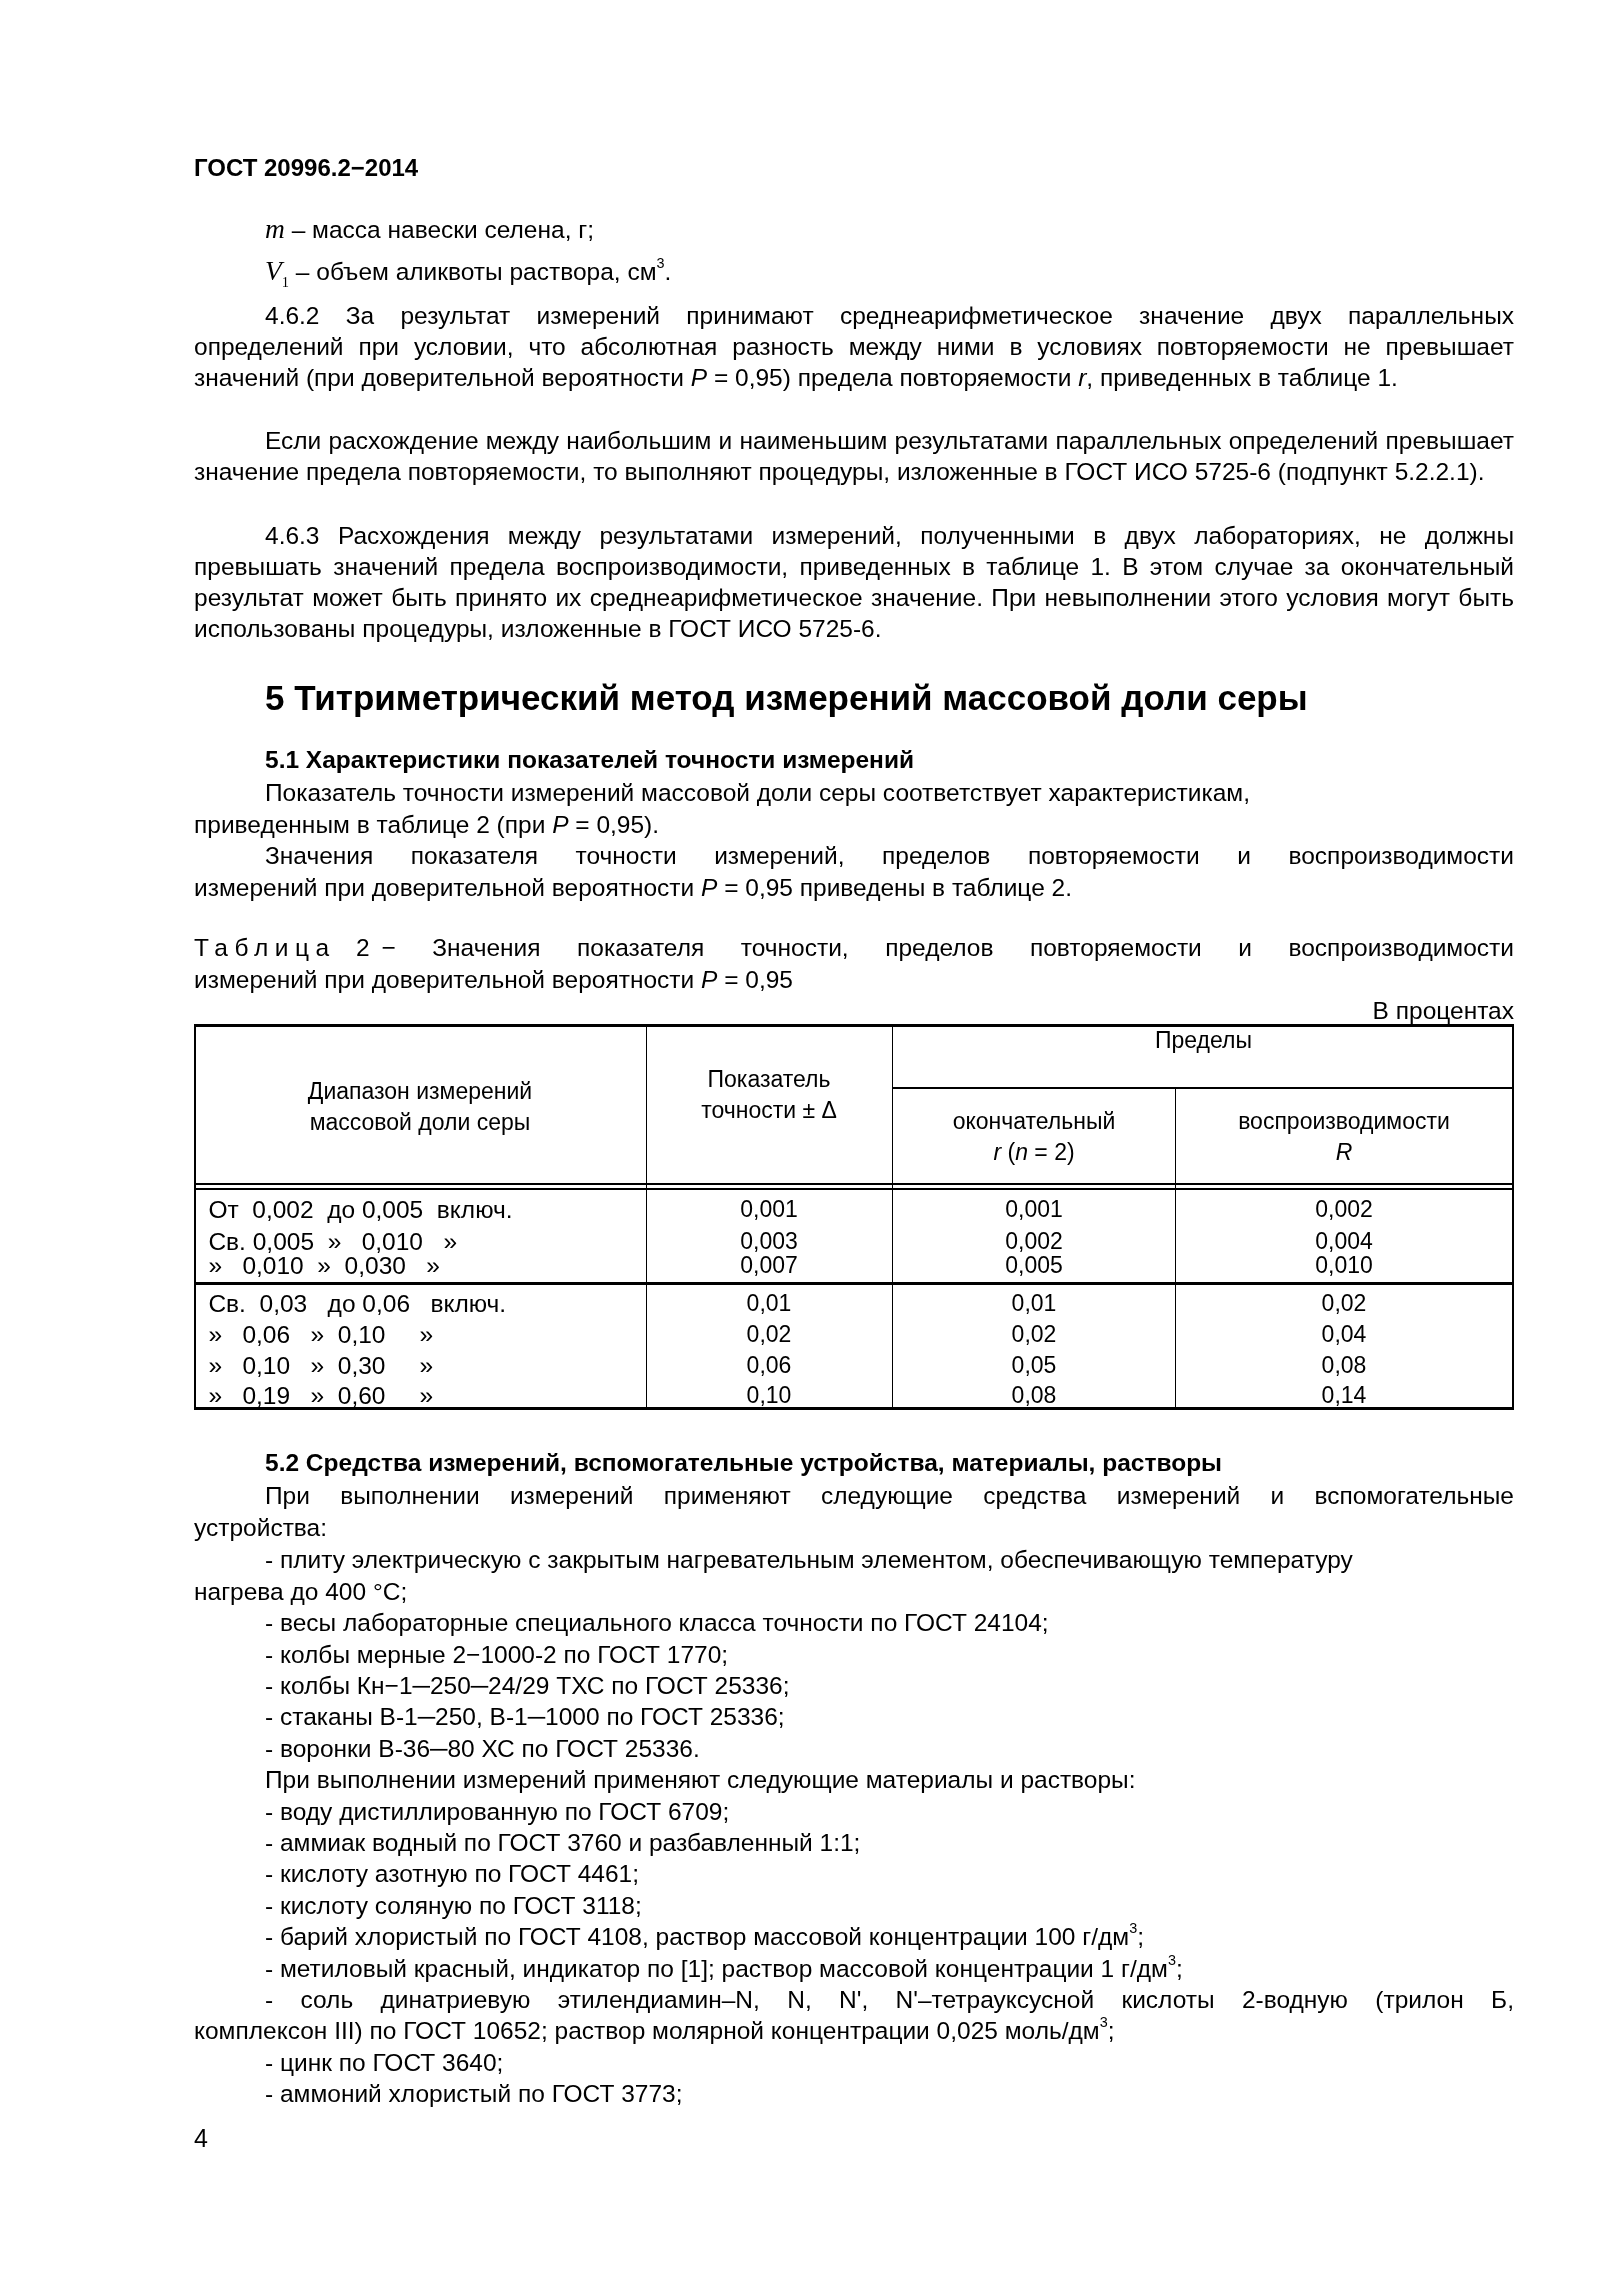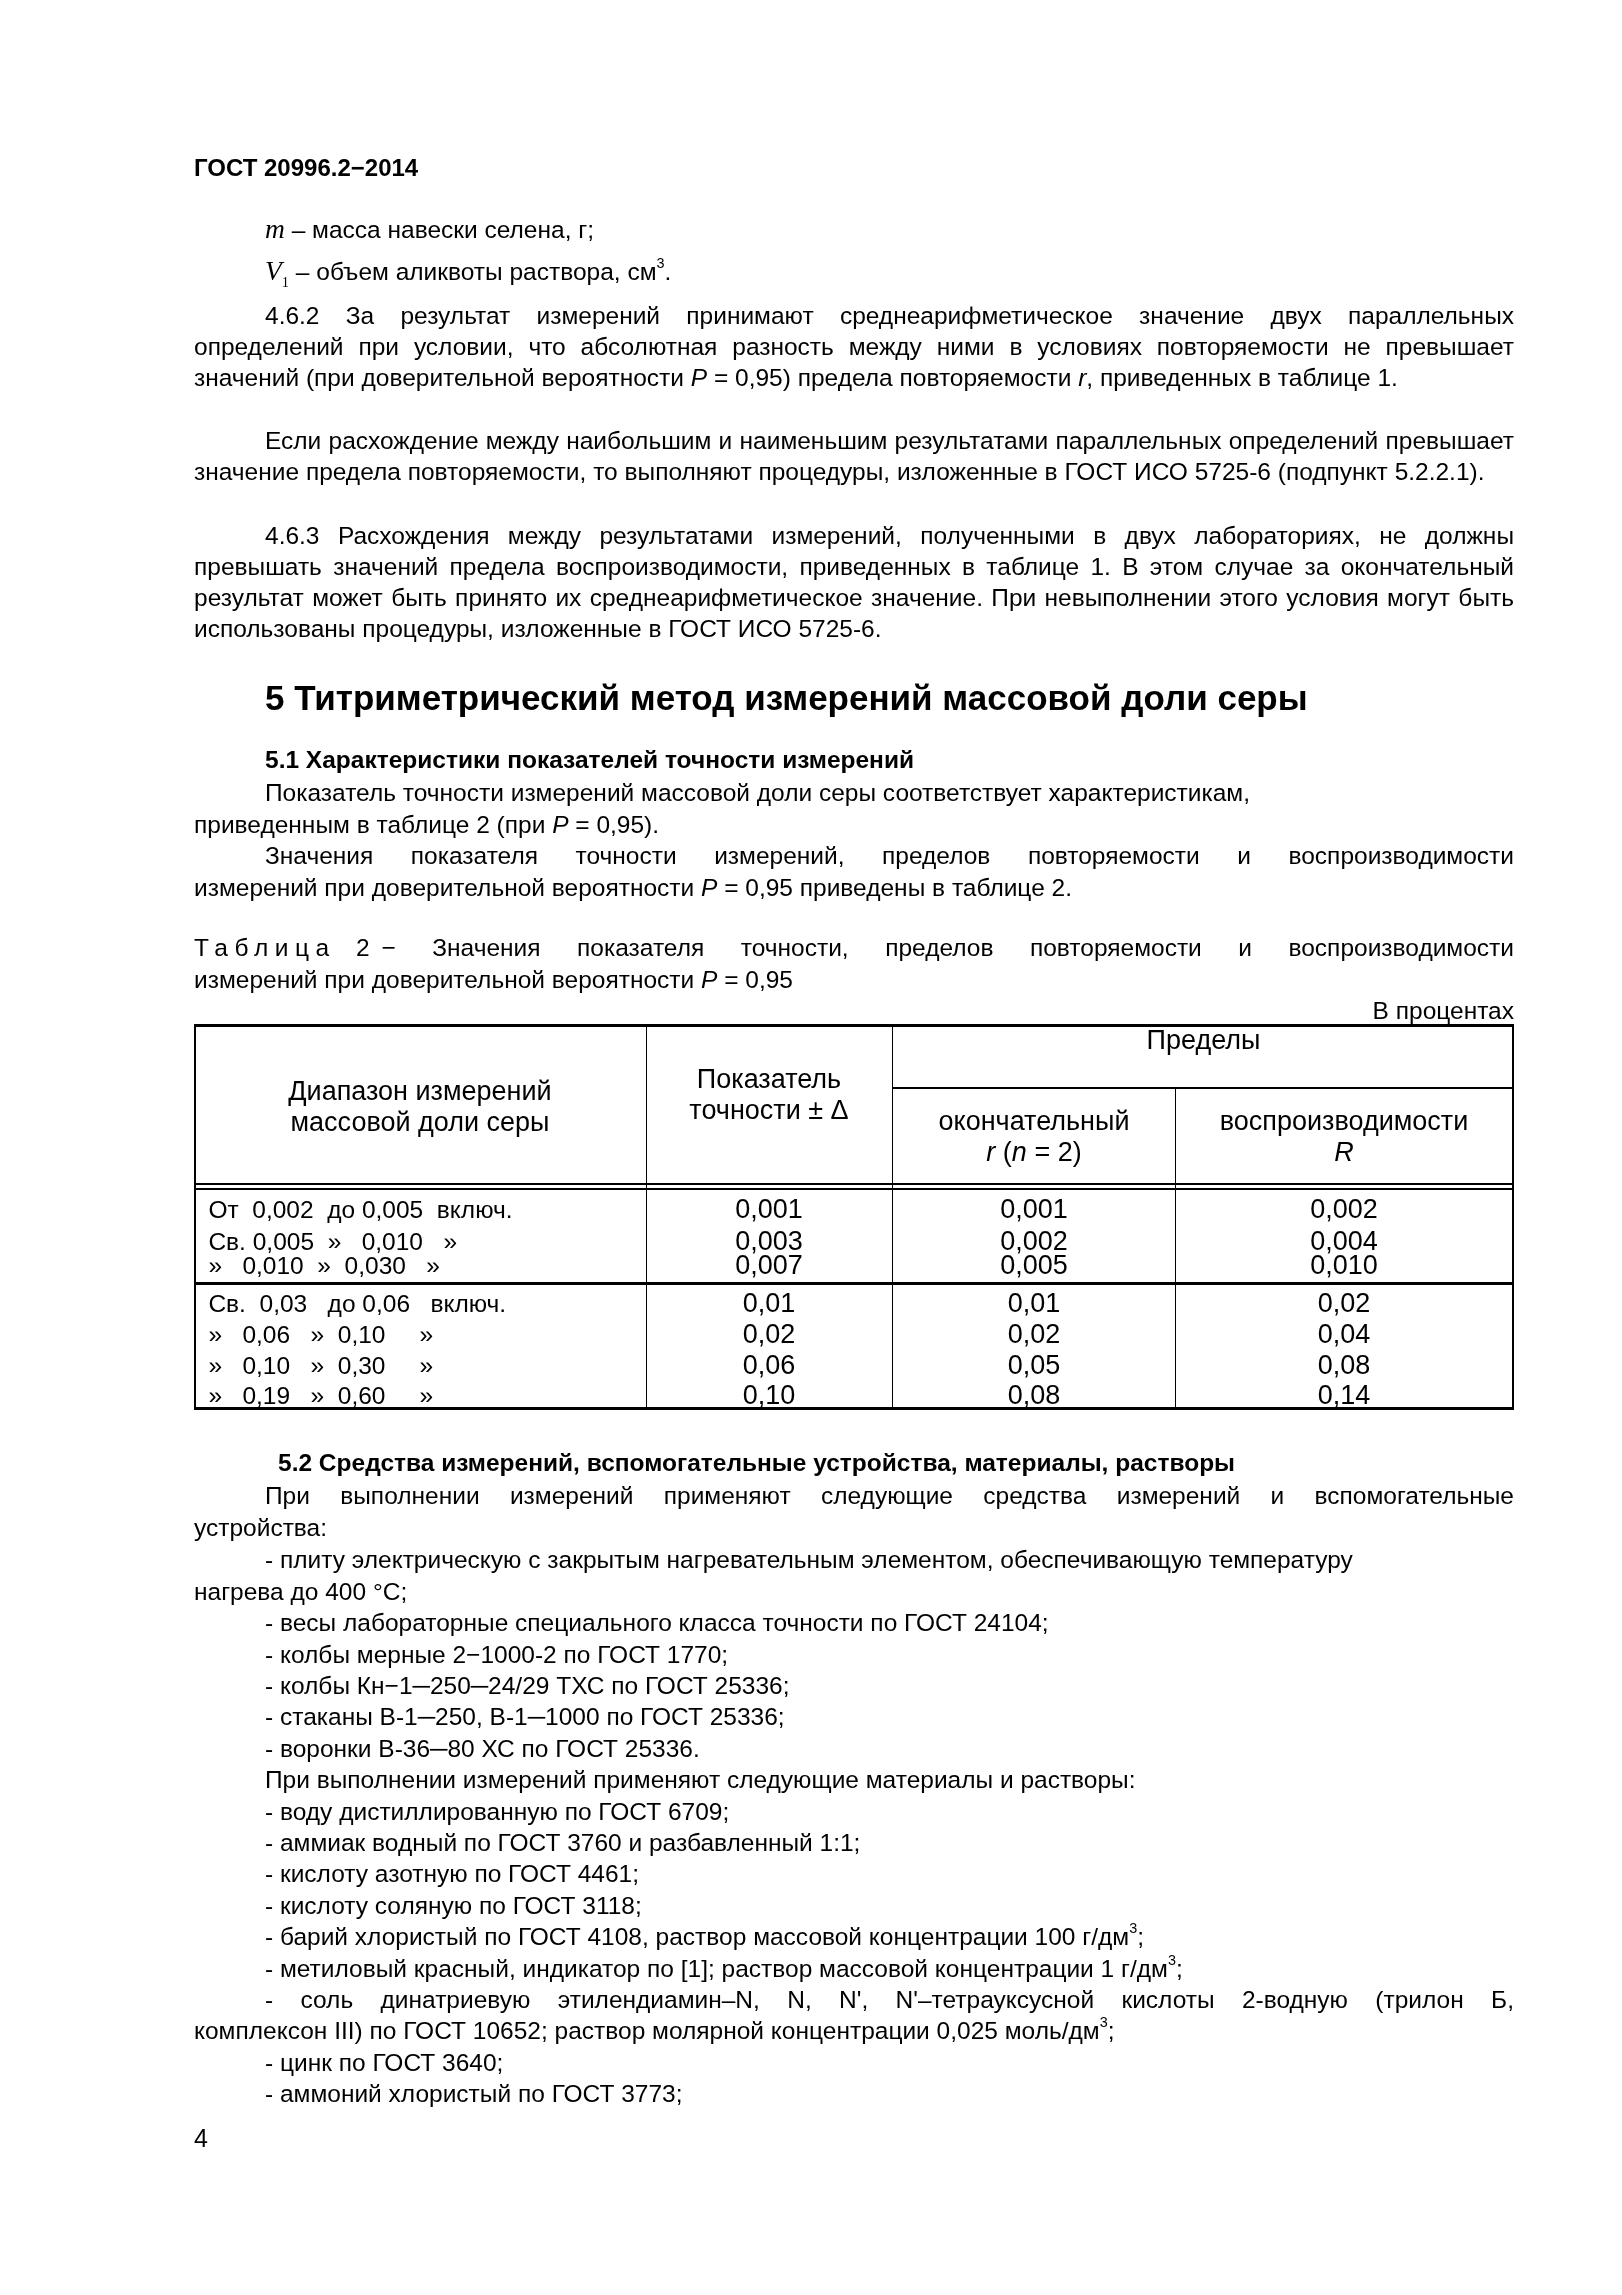--- a/index.html
+++ b/index.html
@@ -16,21 +16,21 @@
   .h2 { position:absolute; left:265px; font-size:24.5px; font-weight:bold; }
   i, .it { font-style:italic; }
   sup { font-size:14.4px; line-height:0; vertical-align:11.8px; }
   .serifvar { font-family:"Liberation Serif", serif; font-style:italic; font-size:27.5px; }
   .sub { font-size:14.4px; vertical-align:-6.5px; font-family:"Liberation Serif", serif; }
   .spaced { letter-spacing:6.5px; }
 
   
   .tbl { position:absolute; left:194px; top:1024px; width:1320px; height:386px; }
   .bl { position:absolute; background:#000; }
-  .cell { position:absolute; font-size:27px; line-height:31px; text-align:center; }
+  .cell { position:absolute; font-size:23px; line-height:31px; text-align:center; }
   .cellL { position:absolute; font-size:24.5px; line-height:31px; white-space:pre; }
   .pageno { left:194px; top:2124px; font-size:25px; }
 </style>
 </head>
 <body>
 
 <div class="abs hdr">ГОСТ 20996.2−2014</div>
 
 <div class="line i" style="top:213px;">
   <span class="serifvar">m</span>
@@ -134,21 +134,21 @@
   <div class="cell" style="left:453px; width:244px; top:326px;">0,06</div>
   <div class="cell" style="left:699px; width:282px; top:326px;">0,05</div>
   <div class="cell" style="left:982px; width:336px; top:326px;">0,08</div>
 
   <div class="cellL" style="left:14.4px; top:356px;">»   0,19   »  0,60     »</div>
   <div class="cell" style="left:453px; width:244px; top:356px;">0,10</div>
   <div class="cell" style="left:699px; width:282px; top:356px;">0,08</div>
   <div class="cell" style="left:982px; width:336px; top:356px;">0,14</div>
 </div>
 
-<div class="h2" style="top:1449px;margin-left:13px;">5.2 Средства измерений, вспомогательные устройства, материалы, растворы</div>
+<div class="h2" style="top:1449px;">5.2 Средства измерений, вспомогательные устройства, материалы, растворы</div>
 <div class="line i just" style="top:1480px;">При выполнении измерений применяют следующие средства измерений и вспомогательные</div>
 <div class="line" style="top:1512px;">устройства:</div>
 
 <div class="line i" style="top:1544px;">-  плиту электрическую с закрытым нагревательным элементом, обеспечивающую температуру</div>
 <div class="line" style="top:1576px;">нагрева до 400 °С;</div>
 <div class="line i" style="top:1607px;">- весы лабораторные специального класса точности по ГОСТ 24104;</div>
 <div class="line i" style="top:1639px;">- колбы мерные  2−1000-2 по ГОСТ 1770;</div>
 <div class="line i" style="top:1670px;">- колбы Кн−1─250─24/29 ТХС по ГОСТ 25336;</div>
 <div class="line i" style="top:1701px;">- стаканы В-1─250, В-1─1000 по ГОСТ 25336;</div>
 <div class="line i" style="top:1733px;">- воронки В-36─80 ХС по ГОСТ 25336.</div>

